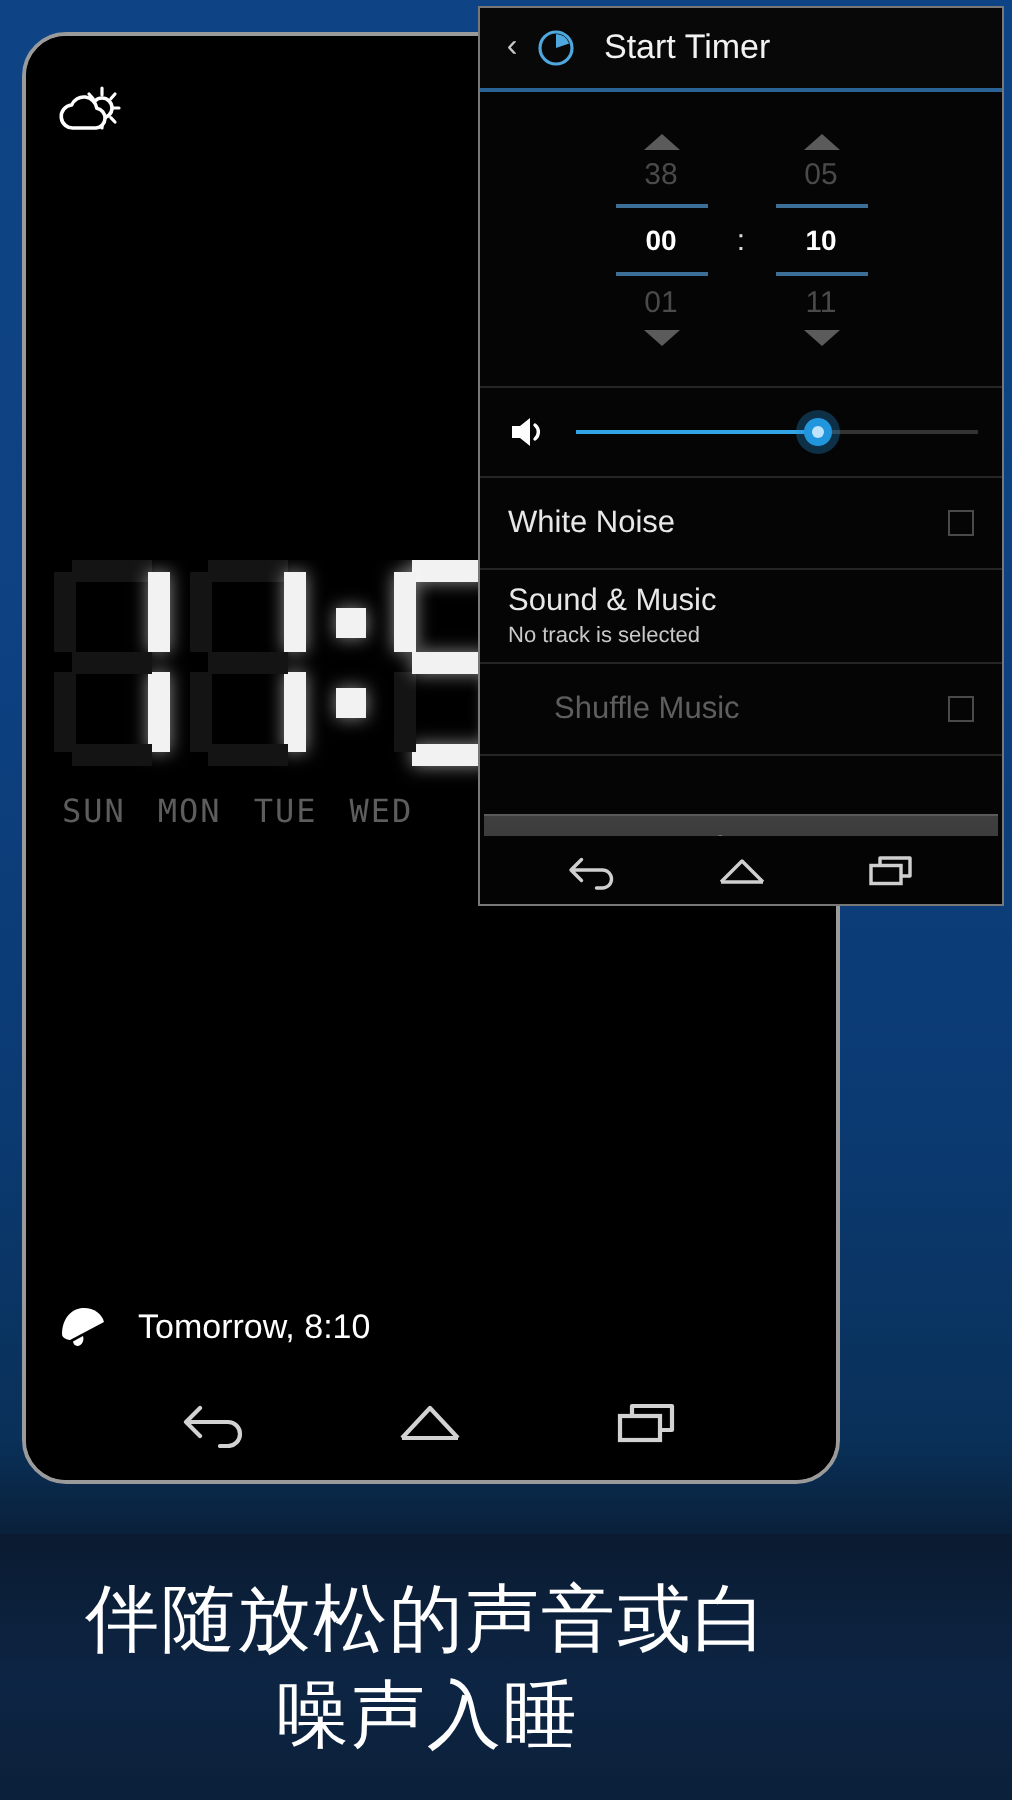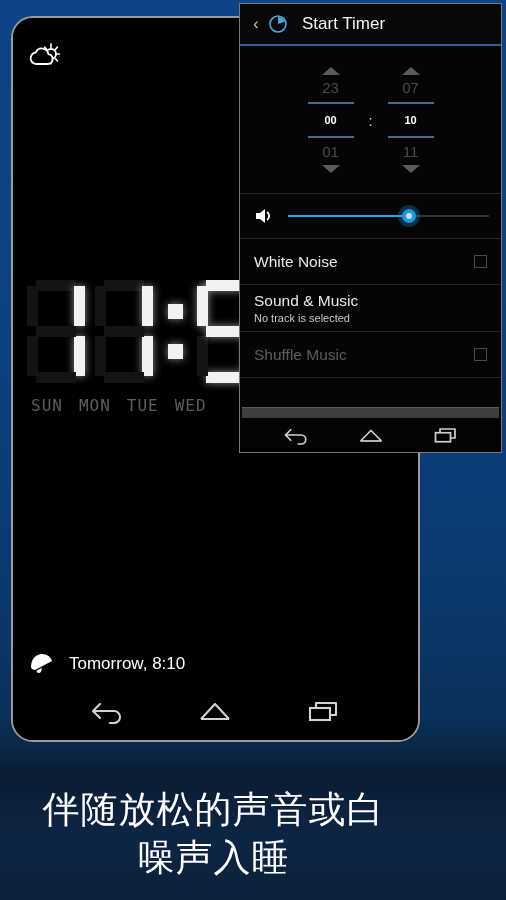--- a/index.html
+++ b/index.html
@@ -249,21 +249,21 @@
     line-height: 22px;
   }
   .pline {
     width: 46px;
     height: 2px;
     background: #3d6e96;
     margin: 3px 0;
   }
   .pval-main {
     color: #fff;
-    font-size: 11px;
+    font-size: 14px;
     font-weight: bold;
     height: 26px;
     line-height: 26px;
   }
   .pcolon {
     color: #dcdcdc;
     font-size: 15px;
     width: 16px;
     text-align: center;
     padding-top: 2px;
@@ -325,21 +325,21 @@
     display: flex;
     align-items: center;
     justify-content: space-between;
     padding: 0 14px;
     box-sizing: border-box;
     border-bottom: 1px solid #252525;
     background: #050505;
   }
   .row .rtext { display: flex; flex-direction: column; justify-content: flex-start; }
   .row-title { color: #e8e8e8; font-size: 15.5px; }
-  .row-title.dim { color: #5e5e5e; }
+  .row-title.dim { color: #5e5e5e; margin-left: 23px; }
   .row-sub { color: #c9c9c9; font-size: 11px; margin-top: 2px; }
   .row.two { min-height: 47px; padding-top: 5px; padding-bottom: 5px; }
   .cbox {
     width: 13px; height: 13px;
     border: 1px solid #4a4a4a;
     box-sizing: border-box;
     flex: 0 0 auto;
   }
 
   .start-wrap {
@@ -499,33 +499,33 @@
       <svg class="dlg-ticon" viewBox="0 0 20 20">
         <circle cx="10" cy="10" r="8" fill="none" stroke="#4ea8dd" stroke-width="1.6"></circle>
         <path d="M10 10 L10 3 A7 7 0 0 1 16.6 7.7 Z" fill="#4ea8dd"></path>
       </svg>
       <div class="dlg-title-text">Start Timer</div>
     </div>
 
     <div class="picker">
       <div class="pcol">
         <div class="arrow-up"></div>
-        <div class="pval-dim">23</div>
+        <div class="pval-dim">38</div>
         <div class="pline"></div>
         <div class="pval-main">00</div>
         <div class="pline"></div>
         <div class="pval-dim">01</div>
         <div class="arrow-dn"></div>
       </div>
 
       <div class="pcolon">:</div>
 
       <div class="pcol">
         <div class="arrow-up"></div>
-        <div class="pval-dim">07</div>
+        <div class="pval-dim">05</div>
         <div class="pline"></div>
         <div class="pval-main">10</div>
         <div class="pline"></div>
         <div class="pval-dim">11</div>
         <div class="arrow-dn"></div>
       </div>
     </div>
 
     <div class="vol-row">
       <svg class="spk-icon" viewBox="0 0 20 18">

